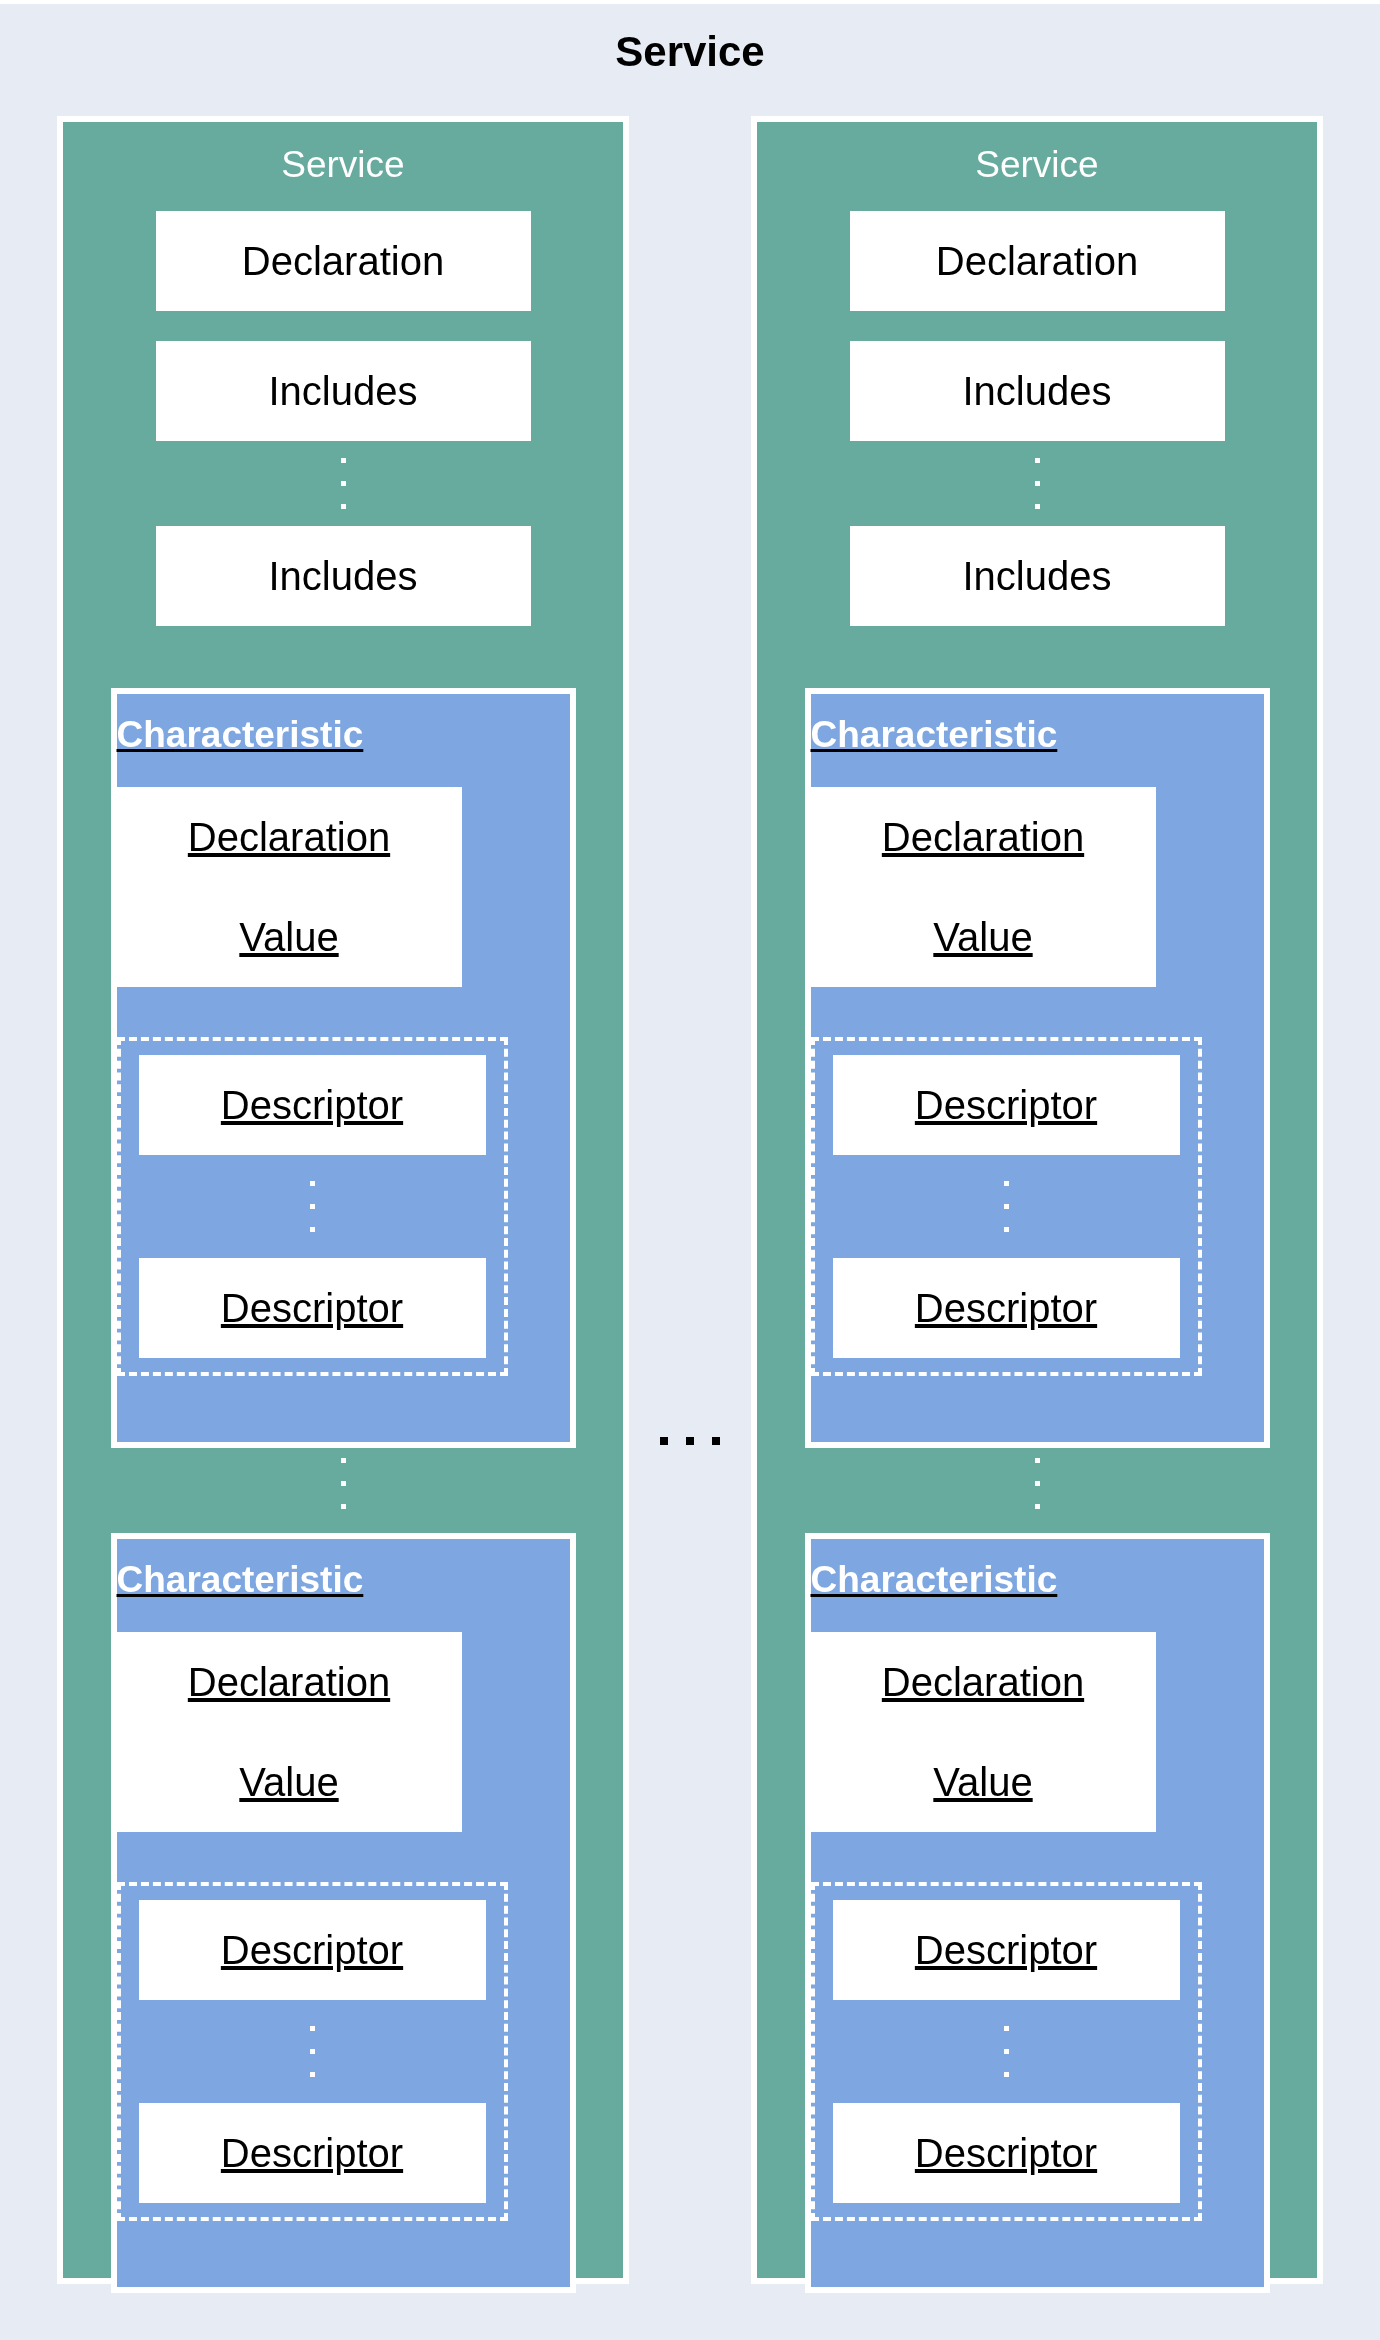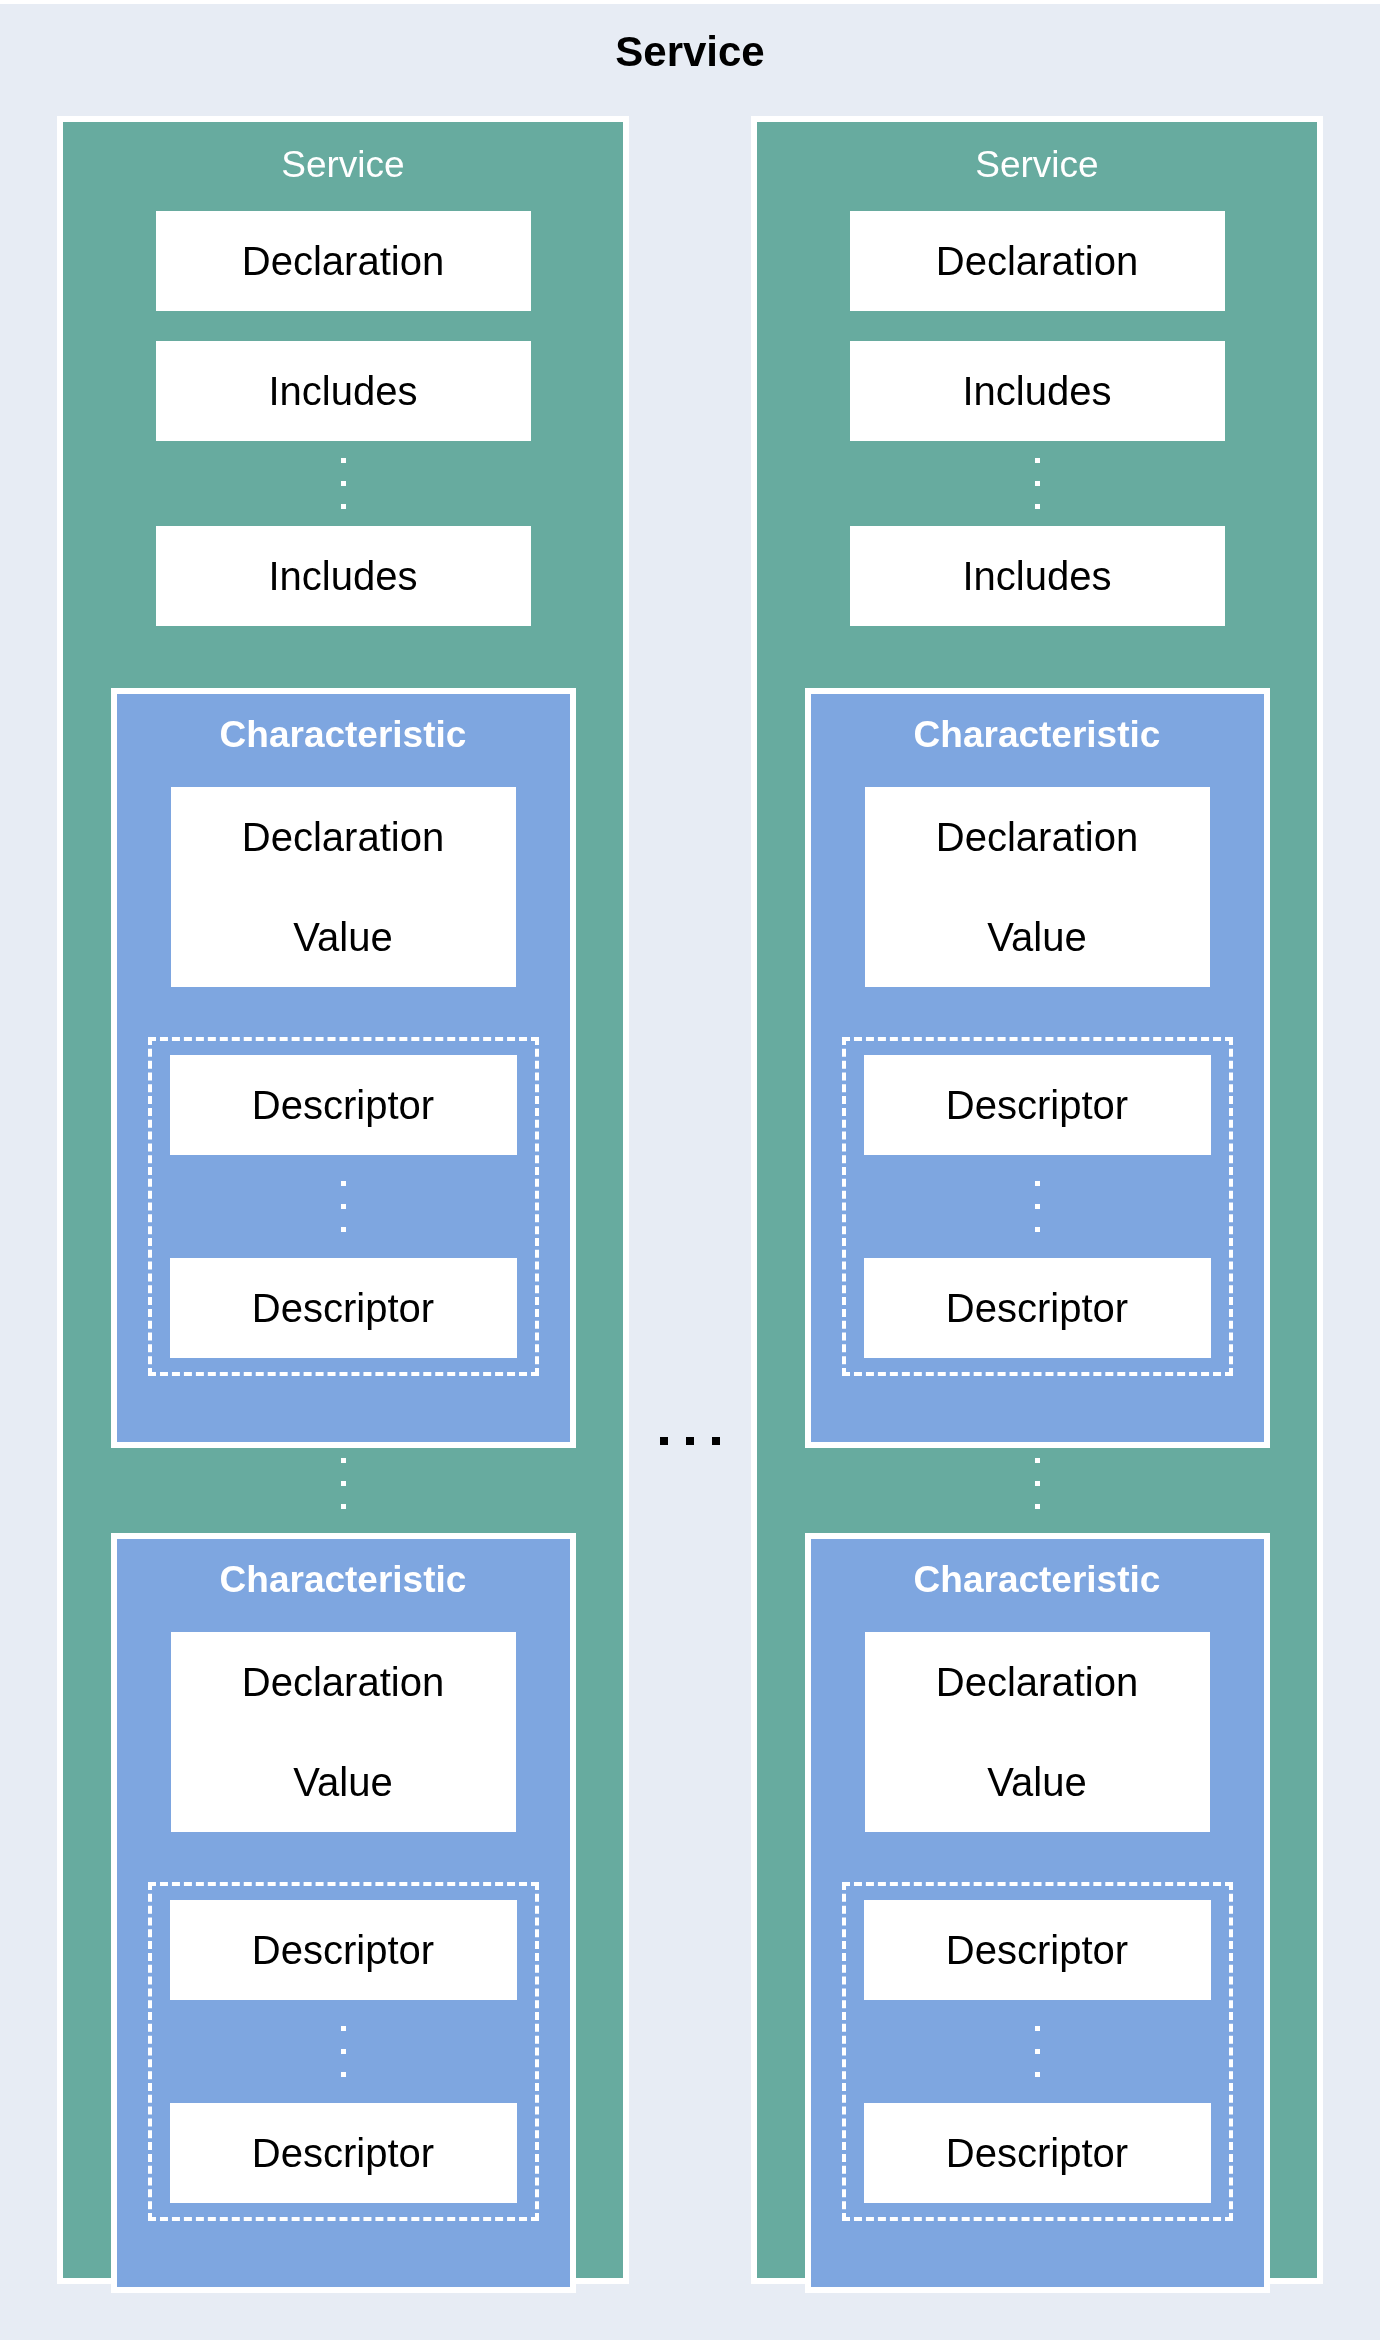--- a/index.html
+++ b/index.html
@@ -52,22 +52,22 @@
     display:flex;flex-direction:column;align-items:center;gap:18px;flex:none;
   }
   .vdots i{display:block;width:5px;height:5px;background:#ffffff;}
   .vdots.svc-gap{margin-top:17px;margin-bottom:17px;}
   .vdots.char-gap{margin-top:10px;margin-bottom:24px;}
   .vdots.desc-gap{margin-top:26px;margin-bottom:26px;}
   .char{
     margin-top:62px;width:465px;
     background:var(--characteristic-fill);
     border:6px solid #ffffff;
-    display:flex;flex-direction:column;align-items:center;
-    padding-bottom:66px;flex:none;
+    display:flex;flex-direction:column;
+    padding-bottom:66px;flex:none;text-decoration:underline;
   }
   .char-header{
     margin-top:20px;height:42px;line-height:42px;
     font-size:37px;font-weight:bold;color:var(--header-text);
   }
   .dashed{
     margin-top:50px;width:391px;
     border:4px dashed #ffffff;
     padding:14px 0;
     display:flex;flex-direction:column;align-items:center;

